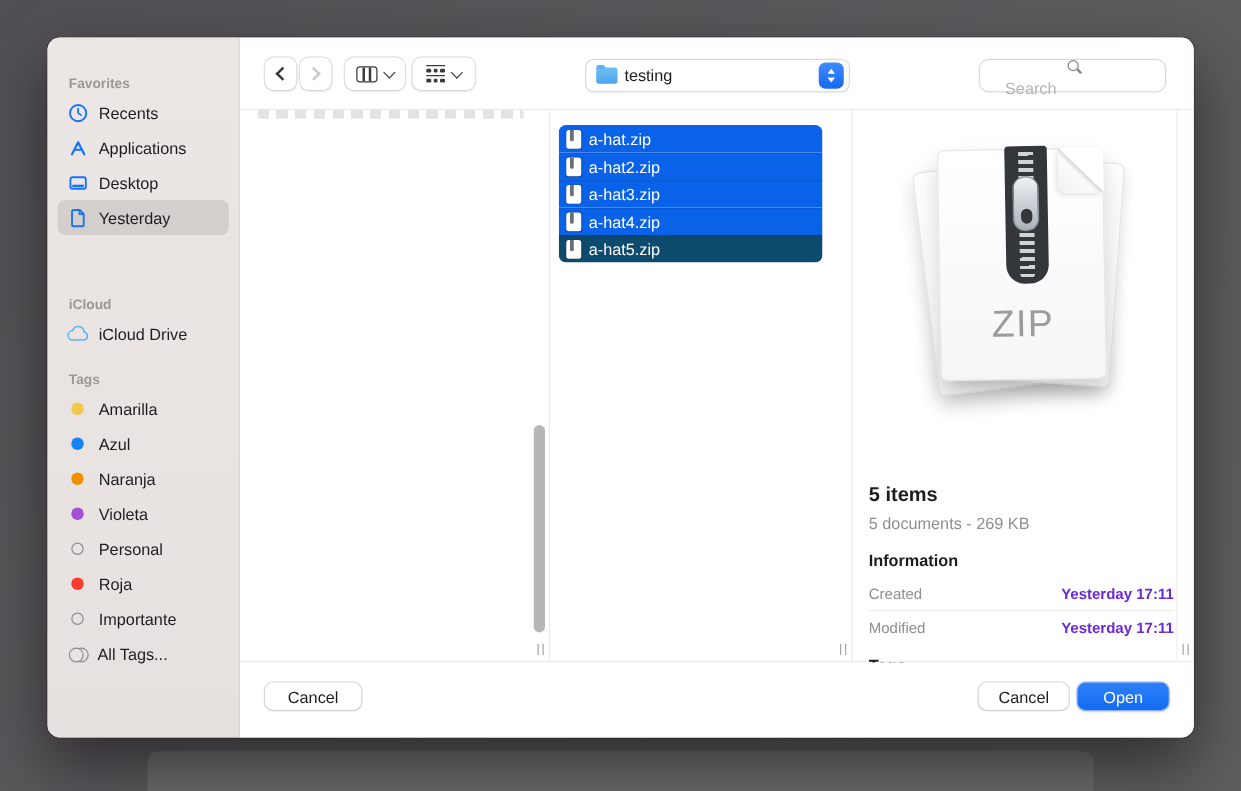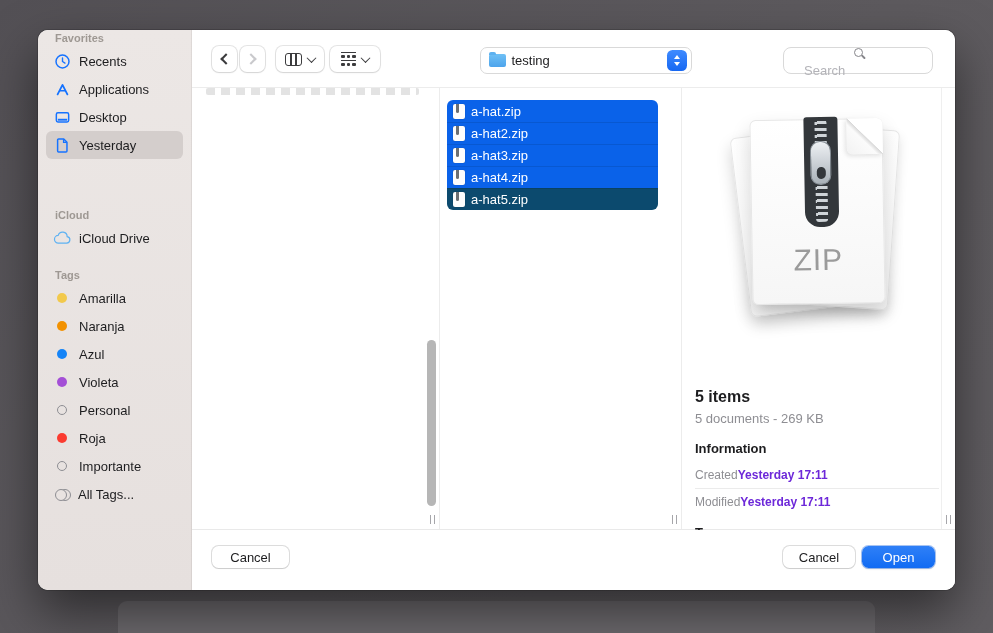--- a/index.html
+++ b/index.html
@@ -14,21 +14,21 @@
     background:#6d6a6e; border-radius:9px 9px 0 0; }
 
   
   .dialog { position:absolute; left:38px; top:30px; width:917px; height:560px;
     border-radius:10px; overflow:hidden; display:flex;
     box-shadow:0 22px 50px rgba(0,0,0,.5), 0 0 0 1px rgba(0,0,0,.15);
     background:#fff; }
 
   
   .sidebar { width:154px; flex:0 0 154px; background:linear-gradient(#ece7e5,#e6e0de);
-    padding-top:2px; border-right:1px solid rgba(0,0,0,.06); }
+    padding-top:31px; border-right:1px solid rgba(0,0,0,.06); }
   .sec-title { font-size:11px; font-weight:700; color:#9e9893; margin:0 0 3px 17px; }
   .side-item { height:28px; margin:0 8px; padding:0 8px; border-radius:6px;
     display:flex; align-items:center; gap:8px; font-size:13px; color:#1d1d1f; cursor:default; }
   .side-item.selected { background:#d4cecc; }
   .side-item svg { flex:0 0 auto; }
   .sicon { width:17px; height:17px; color:#1673ff; display:flex; align-items:center; justify-content:center; }
   .sec-icloud { margin-top:50px; }
   .sec-tags { margin-top:17px; }
   .tagdot { width:10px; height:10px; border-radius:50%; margin:0 4px 0 3px; flex:0 0 auto; }
   .tagdot.hollow { background:transparent !important; border:1.4px solid #8e8e93; }
@@ -58,21 +58,21 @@
   .cols-icon::before { left:4px; } .cols-icon::after { left:9px; }
   .btn-group { left:138px; width:50px; gap:6px; }
   .group-icon { display:flex; flex-direction:column; gap:2px; }
   .group-row { display:flex; gap:2px; border-top:1.6px solid #3c3c3e; padding-top:1.6px; }
   .group-row i { width:3.4px; height:3.4px; background:#3c3c3e; border-radius:1px; display:block; }
   .chev-d { width:7px; height:7px; border-right:1.8px solid #3c3c3e; border-bottom:1.8px solid #3c3c3e;
     transform:rotate(45deg) translate(-1px,-1px); }
 
   .location { position:absolute; left:50%; transform:translateX(-50%); top:17px; width:212px; height:27px;
     background:#fff; border:1px solid #d9d9d9; border-radius:7px;
-    display:flex; align-items:center; padding:0 4px 0 8px; cursor:default;margin-left:12px; }
+    display:flex; align-items:center; padding:0 4px 0 8px; cursor:default; }
   .folder-icon { width:17px; height:13px; position:relative; background:linear-gradient(#6fc0f5,#4da4ec);
     border-radius:2px; margin-right:6px; flex:0 0 auto; }
   .folder-icon::before { content:""; position:absolute; top:-2.5px; left:0; width:7px; height:3.5px;
     background:#5db1f0; border-radius:2px 2px 0 0; }
   .location-label { font-size:13px; flex:1; }
   .stepper { width:20px; height:21px; border-radius:5.5px; background:linear-gradient(#3f8bff,#1768f2);
     display:flex; flex-direction:column; align-items:center; justify-content:center; gap:2.5px; }
   .tri-up { width:0; height:0; border-left:3.5px solid transparent; border-right:3.5px solid transparent;
     border-bottom:4.5px solid #fff; }
   .tri-down { width:0; height:0; border-left:3.5px solid transparent; border-right:3.5px solid transparent;
@@ -130,21 +130,21 @@
     background:linear-gradient(#eef1f4,#a9b1b8); border:1px solid #858d94; border-radius:10px; }
   .pull::after { content:""; position:absolute; left:50%; transform:translateX(-50%); bottom:5px;
     width:9px; height:12px; background:#33373b; border-radius:4.5px; }
   .ziptext { position:absolute; bottom:26px; width:100%; text-align:center;
     font-size:30px; color:#9b9b9b; letter-spacing:1px; }
 
   .info { position:absolute; left:13px; right:16px; top:300px; }
   .count { font-size:16px; font-weight:700; margin-bottom:5px; }
   .summary { font-size:13px; color:#8e8e93; margin-bottom:15px; }
   .info-title { font-size:13px; font-weight:700; margin-bottom:6px; }
-  .meta-row { display:flex; justify-content:flex-start; align-items:center; padding:6px 0; }
+  .meta-row { display:flex; justify-content:space-between; align-items:center; padding:6px 0; }
   .meta-row.divided { border-bottom:1px solid #ebebeb; }
   .meta-label { font-size:12px; color:#8e8e93; }
   .meta-value { font-size:12px; font-weight:700; color:#6d28d9; }
   .tags-title { font-size:13px; font-weight:700; margin-top:10px; }
   .gutter3 { position:absolute; right:0; top:0; bottom:0; width:14px; border-left:1px solid #efefef; }
 
   
   .footer { flex:1; position:relative; background:#fff; }
   .btn { height:22px; border-radius:6.5px; background:#fff; font-size:13px; font-family:inherit;
     box-shadow:0 0 0 1px rgba(0,0,0,.13), 0 .5px 1px rgba(0,0,0,.08); border:none;
@@ -216,26 +216,26 @@
       <span>iCloud Drive</span>
     </div>
 
     <div class="sec-title sec-tags">Tags</div>
 
     <div class="side-item">
       <span class="tagdot" style="background: rgb(242, 201, 76);"></span>
       <span>Amarilla</span>
     </div>
     <div class="side-item">
+      <span class="tagdot" style="background: rgb(21, 132, 247);"></span>
+      <span>Azul</span>
+    </div>
+    <div class="side-item">
       <span class="tagdot" style="background: rgb(242, 145, 0);"></span>
       <span>Naranja</span>
-    </div>
-    <div class="side-item">
-      <span class="tagdot" style="background: rgb(21, 132, 247);"></span>
-      <span>Azul</span>
     </div>
     <div class="side-item">
       <span class="tagdot" style="background: rgb(164, 79, 214);"></span>
       <span>Violeta</span>
     </div>
     <div class="side-item">
       <span class="tagdot hollow"></span>
       <span>Personal</span>
     </div>
     <div class="side-item">

